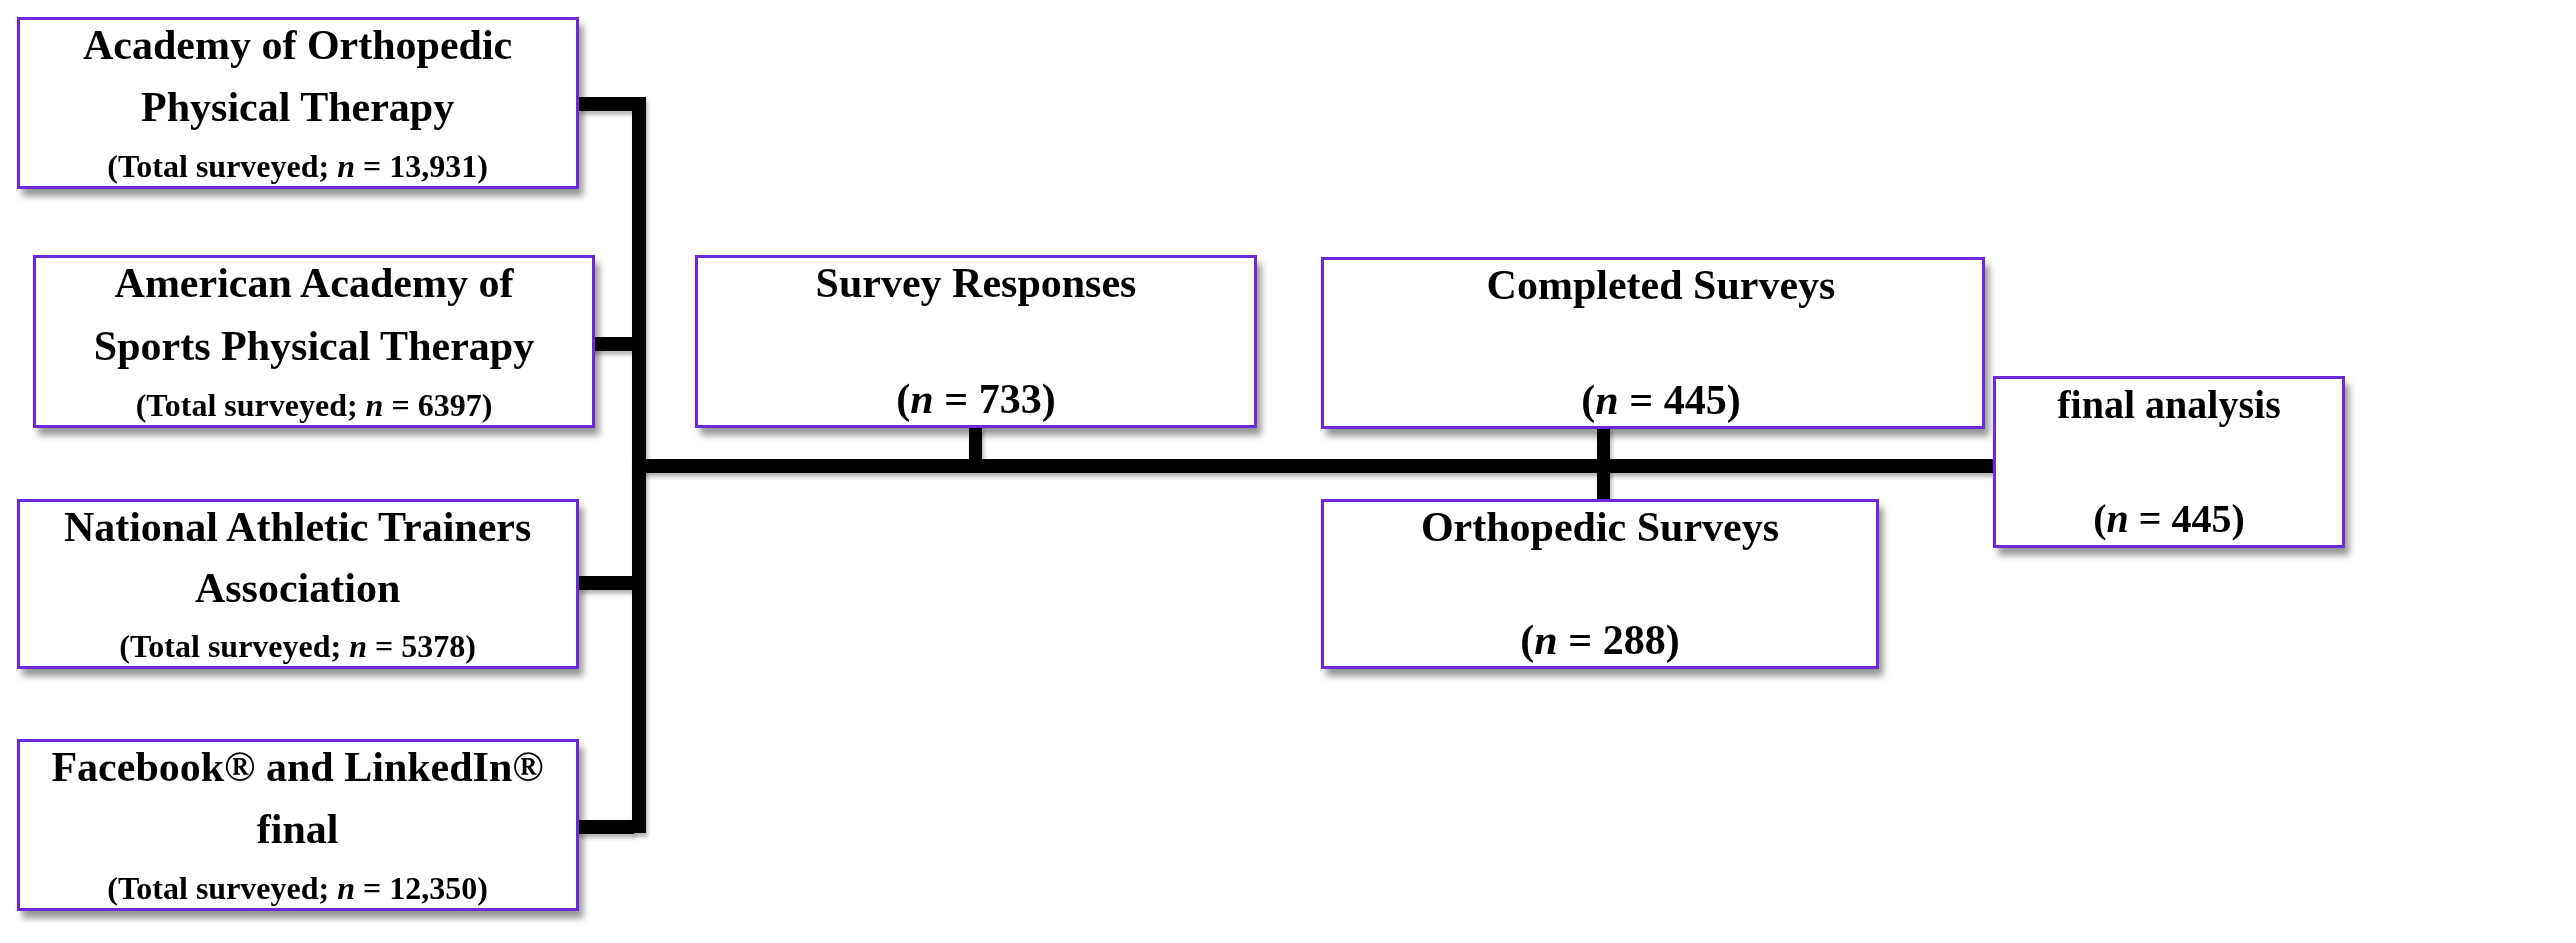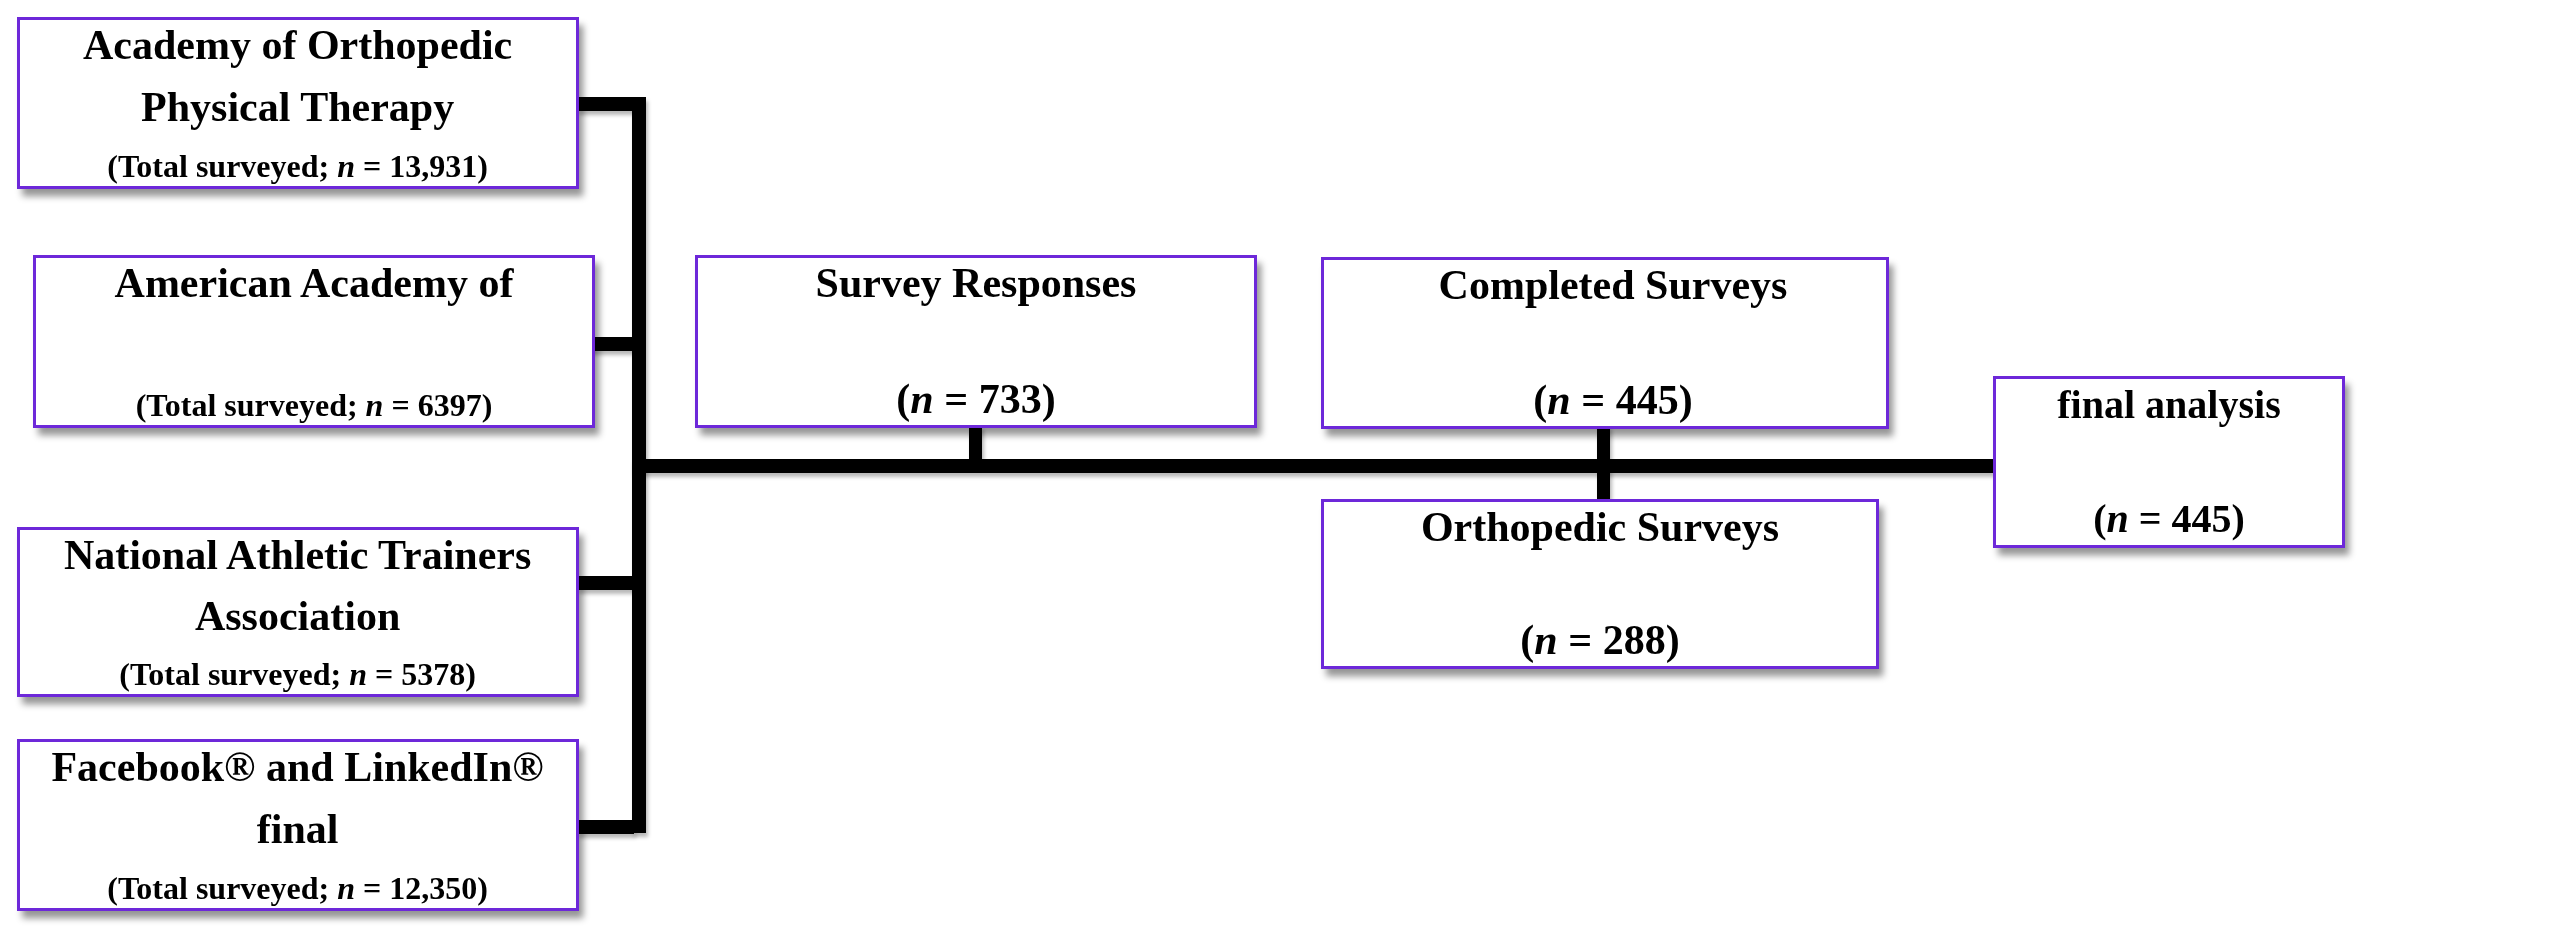--- a/index.html
+++ b/index.html
@@ -38,25 +38,25 @@
   .n-it { font-style: italic; }
   .conn {
     position: absolute;
     background: #000000;
     z-index: 1;
     box-shadow: 2.3px 3.8px 3.8px rgba(0,0,0,0.28);
   }
   
   #box-aopt { left: 16.6px;  top: 16.6px;  width: 562px; height: 172px; }
   #box-aaspt{ left: 33px;  top: 255px; width: 562px; height: 173px; }
-  #box-nata { left: 16.6px;  top: 499px; width: 562px; height: 170px; margin-top: 28px; }
+  #box-nata { left: 16.6px;  top: 499px; width: 562px; height: 170px; }
   #box-fbli { left: 16.6px;  top: 739px; width: 562px; height: 172px; }
   
   #box-sr   { left: 695px;  top: 255px; width: 562px; height: 173px; }
-  #box-cs   { left: 1321px; top: 257px; width: 568px; height: 172px; padding-left: 16px; }
+  #box-cs   { left: 1321px; top: 257px; width: 664px; height: 172px; padding-left: 16px; }
   #box-is   { left: 1321px; top: 499px; width: 558px; height: 170px; }
   #box-fin  { left: 1993px; top: 376px; width: 352px; height: 172px; }
   
   #stub-1 { left: 577px; top: 97px;  width: 57px; height: 13.6px; }
   #stub-2 { left: 577px; top: 337px;  width: 57px; height: 13.6px; }
   #stub-3 { left: 577px; top: 576px;  width: 57px; height: 13.6px; }
   #stub-4 { left: 577px; top: 820px; width: 57px; height: 13.6px; }
   #trunk  { left: 632px; top: 97px;  width: 13.6px; height: 736px; }
   #main-line { left: 632px; top: 459px; width: 1361px; height: 14.4px; }
   #stub-sr { left: 969px; top: 425px; width: 13px; height: 38px; }
@@ -77,20 +77,21 @@
   <div class="conn" id="stub-cs"></div>
 
   <div class="box" id="box-aopt">
     <div class="line src-title">Academy of Orthopedic</div>
     <div class="line src-title">Physical Therapy</div>
     <div class="src-stat"><span>(Total surveyed; </span><span class="n-it">n</span><span> = 13,931)</span></div>
   </div>
 
   <div class="box" id="box-aaspt">
     <div class="line src-title">American Academy of</div>
+    <div class="line src-title">Sports Physical Therapy</div>
     <div class="src-stat"><span>(Total surveyed; </span><span class="n-it">n</span><span> = 6397)</span></div>
   </div>
 
   <div class="box" id="box-nata">
     <div class="line src-title">National Athletic Trainers</div>
     <div class="line src-title">Association</div>
     <div class="src-stat"><span>(Total surveyed; </span><span class="n-it">n</span><span> = 5378)</span></div>
   </div>
 
   <div class="box" id="box-fbli">

